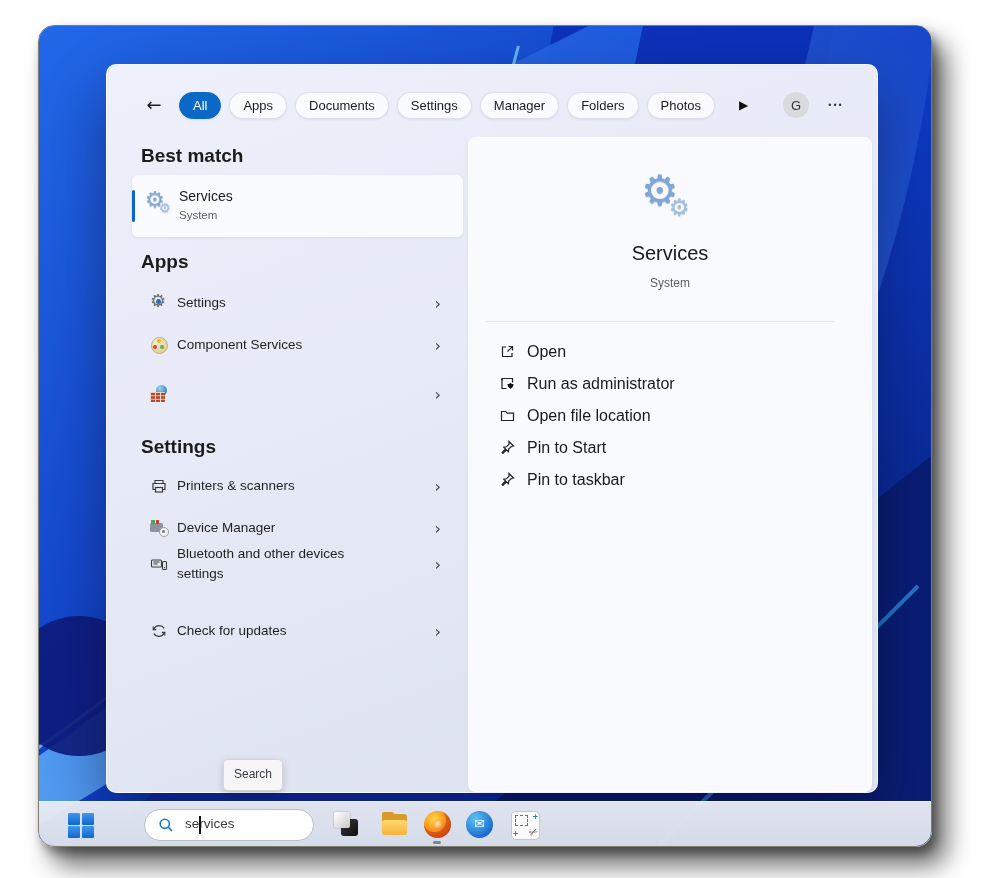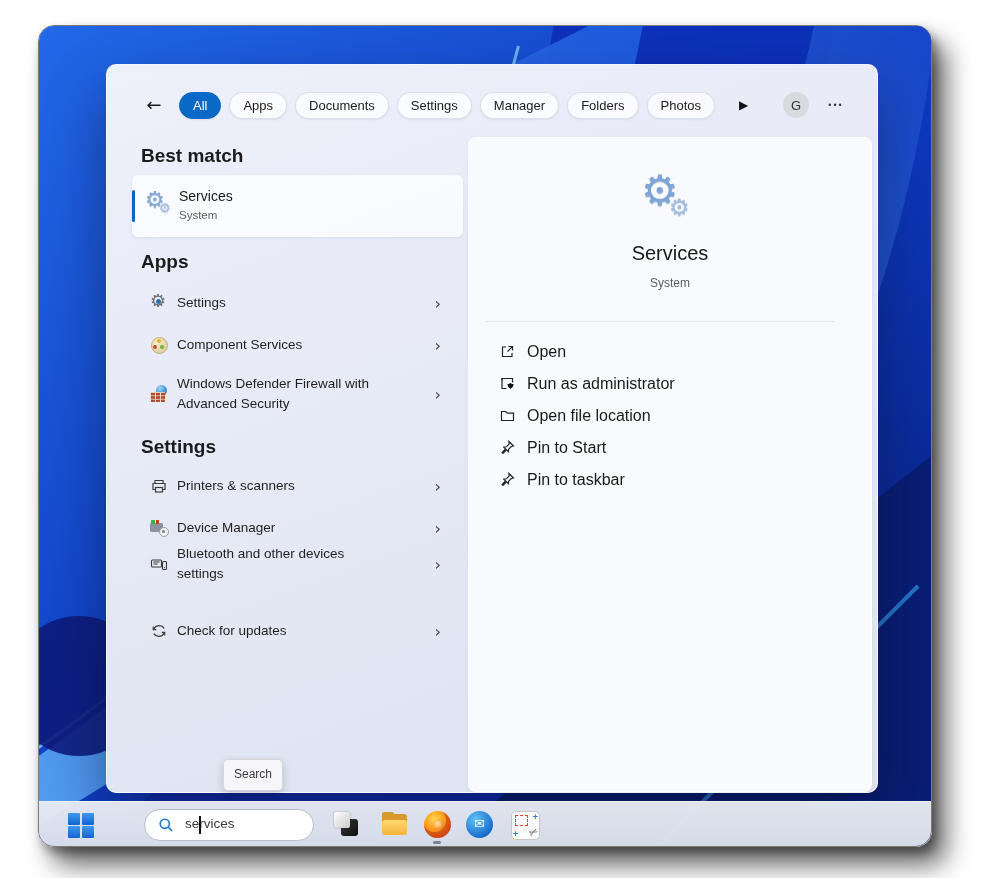--- a/index.html
+++ b/index.html
@@ -197,21 +197,20 @@
       </span>
       <span class="rlabel">Component Services</span>
       <span class="chev">›</span>
     </div>
 
     <div class="row" style="top:303px;height:52px;">
       <span class="ric ic-fw">
         <span class="globe"></span>
           <span class="wall"></span>
       </span>
-      <span class="rlabel">Windows Defender Firewall with Advanced Security</span>
       <span class="chev">›</span>
     </div>
 
     <div class="heading" style="left:34px;top:371px;">Settings</div>
 
     <div class="row" style="top:403px;height:36px;">
       <span class="ric">
         <svg class="oline" width="18" height="18" viewBox="0 0 18 18" fill="none" stroke="#3b3b3b" stroke-width="1.2">
           <path d="M5 6.5V3.5h8v3"></path>
             <path d="M5 12.5H3V6.5h12v6h-2"></path>

